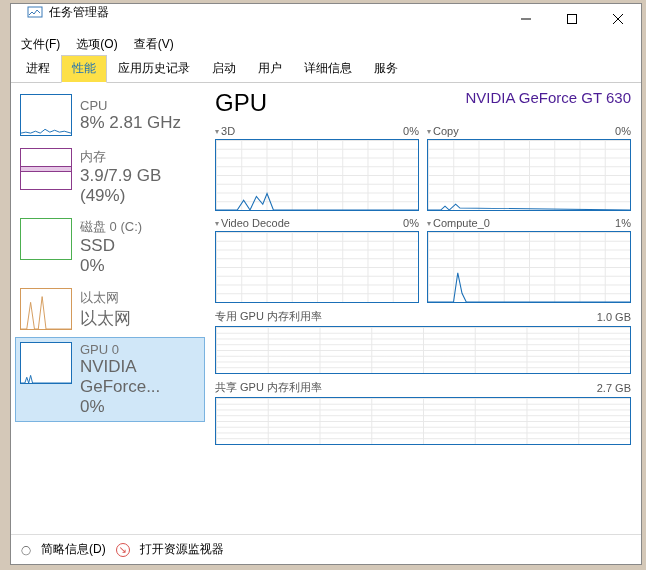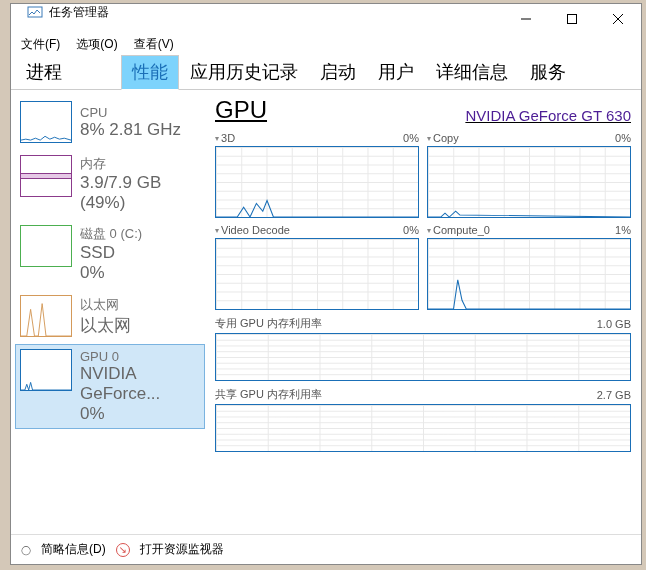--- a/index.html
+++ b/index.html
@@ -6,38 +6,38 @@
 body { font-family: "Microsoft YaHei", "Segoe UI", sans-serif; font-size: 12px; background: #d4c8b8; padding: 3px 3px 3px 10px; }
 .window { width: 632px; height: 562px; background: #fff; border: 1px solid #888; display: flex; flex-direction: column; position: relative; }
 .titlebar { height: 30px; display: flex; align-items: flex-start; padding: 0 0 0 16px; }
 .titlebar .icon { width: 16px; height: 16px; margin-right: 6px; }
 .titlebar .title { flex: 1; font-size: 12px; }
 .win-controls { display: flex; height: 100%; }
 .win-btn { width: 46px; display: flex; align-items: center; justify-content: center; }
 .win-btn svg { width: 10px; height: 10px; }
 .menubar { height: 20px; display: flex; align-items: flex-start; padding: 0 4px; font-size: 12px; gap: 4px; }
 .menubar span { padding: 2px 6px; }
-.tabs { display: flex; border-bottom: 1px solid #ccc; padding: 0 4px; font-size: 18px; }
+.tabs { display: flex; border-bottom: 1px solid #ccc; padding: 0 4px; font-size: 12px; }
 .tab { padding: 4px 10px 5px; border: 1px solid transparent; border-bottom: none; position: relative; top: 1px; }
-.tab.active { border-color: #ccc; background: #7dd3fc; border-bottom: 1px solid #fff; color: #1a6fb7; margin-left: 48px; }
+.tab.active { border-color: #ccc; background: #fde047; border-bottom: 1px solid #fff; color: #1a6fb7; }
 .content { flex: 1; display: flex; overflow: hidden; }
 .sidebar { width: 198px; padding: 6px 4px; overflow-y: auto; }
 .side-item { display: flex; padding: 4px; border: 1px solid transparent; margin-bottom: 2px; }
 .side-item.selected { background: #d0e7f8; border: 1px solid #7ab3e0; }
 .thumb { width: 52px; height: 42px; border: 1px solid #1a6fb7; background: #fff; position: relative; flex-shrink: 0; }
 .thumb.mem { border-color: #8b3a8b; }
 .thumb.mem::after { content:""; position:absolute; left:0; right:0; top:42%; height:4px; background:#e6c8e6; border-top:1px solid #8b3a8b; border-bottom:1px solid #8b3a8b; }
 .thumb.disk { border-color: #4caf50; }
 .thumb.eth { border-color: #d49a5a; }
 .thumb svg { position: absolute; bottom: 0; left: 0; width: 100%; height: 100%; }
 .side-info { padding-left: 8px; display: flex; flex-direction: column; justify-content: center; }
 .side-info .name { font-size: 13px; color: #737373; }
 .side-info .sub { font-size: 17px; color: #666; }
 .main { flex: 1; padding: 4px 10px 0 6px; overflow: hidden; display: flex; flex-direction: column; }
-.gpu-header { display: flex; align-items: flex-end; justify-content: space-between; padding: 2px 0 6px; text-decoration: underline; }
+.gpu-header { display: flex; align-items: flex-start; justify-content: space-between; padding: 2px 0 6px; }
 .gpu-title { font-size: 24px; font-weight: 400; }
 .gpu-name { font-size: 15px; color: #4c1d95; }
 .chart-grid { display: flex; flex-wrap: wrap; gap: 0 8px; }
 .chart-col { width: calc(50% - 4px); }
 .chart-label-row { display: flex; align-items: center; justify-content: space-between; font-size: 11px; color: #555; padding: 2px 0; }
 .chart-label-row .left { display: flex; align-items: center; gap: 2px; }
 .chev { font-size: 8px; color: #888; }
 .chart-box { height: 72px; border: 1px solid #1a6fb7; background: #fff; position: relative; margin-bottom: 4px; }
 .chart-wide { width: 100%; }
 .chart-wide .chart-box { height: 48px; }

